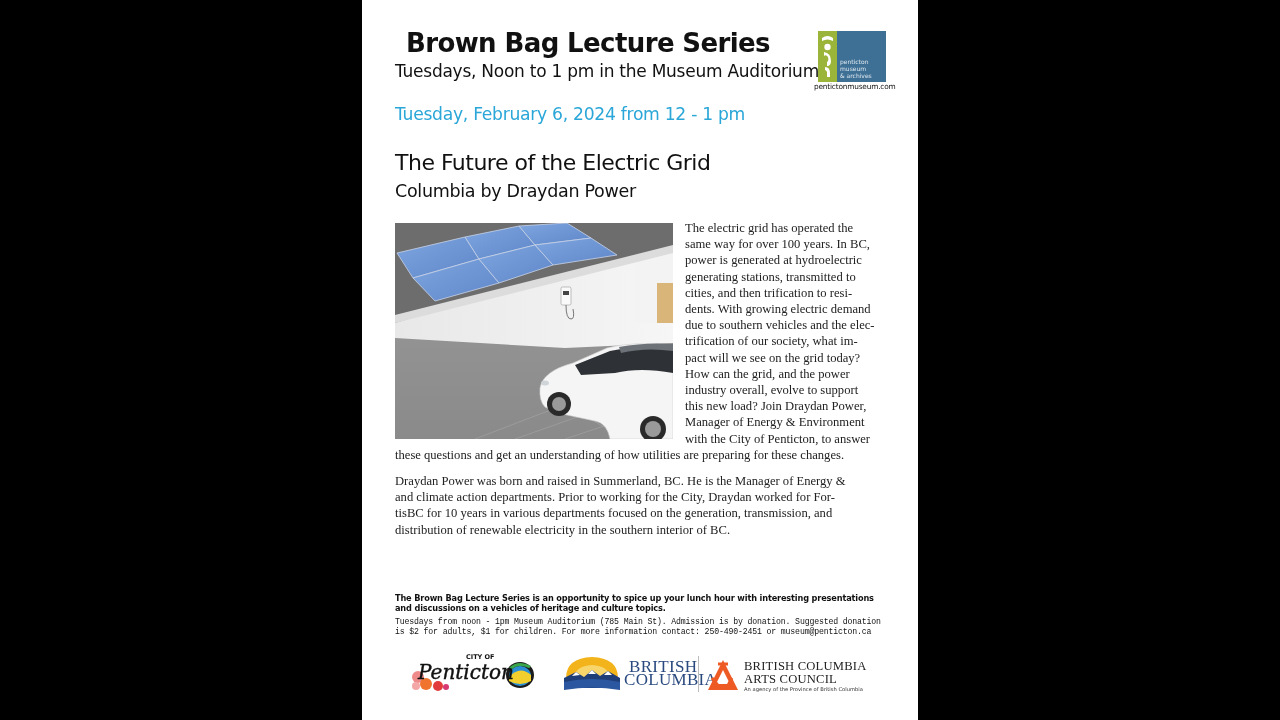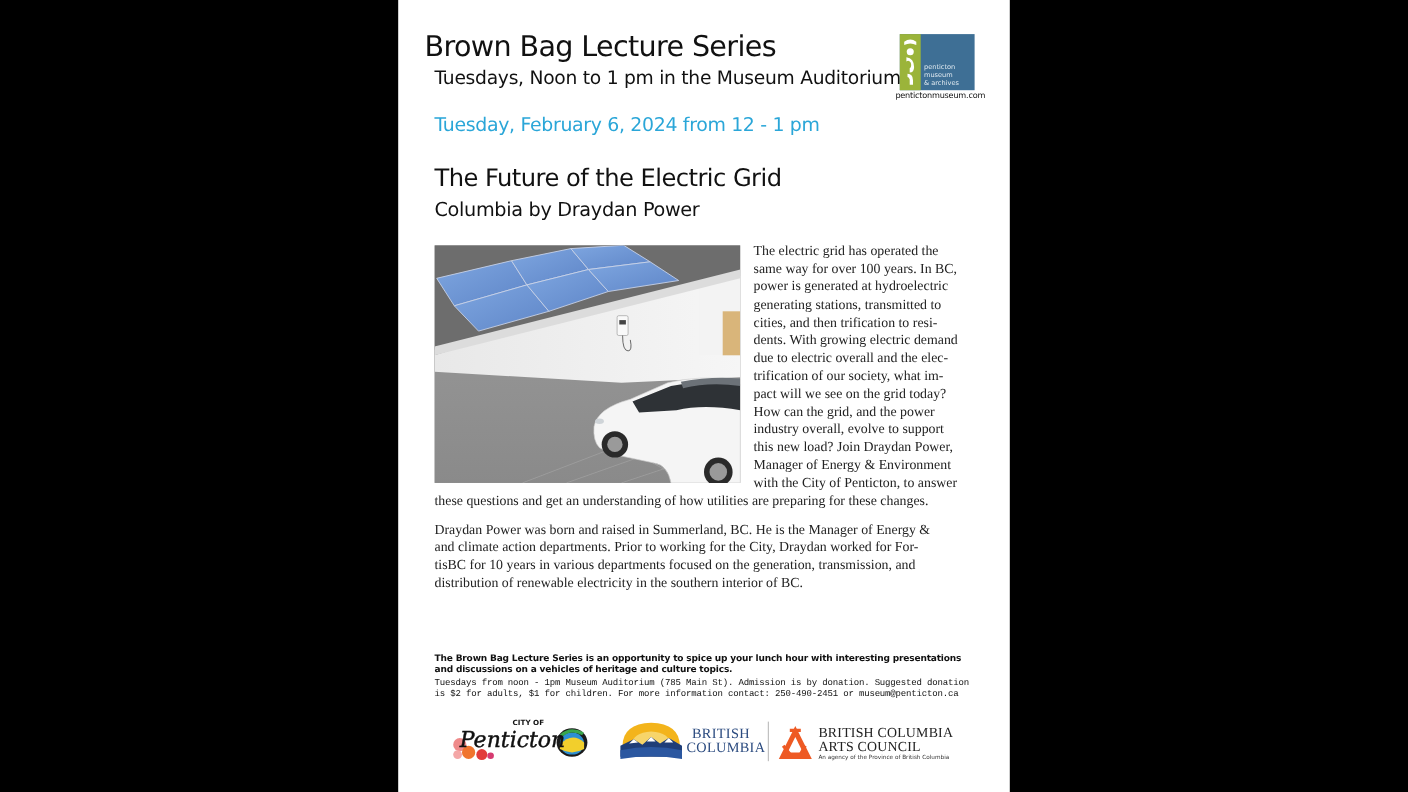--- a/index.html
+++ b/index.html
@@ -5,22 +5,22 @@
     * { margin: 0; padding: 0; box-sizing: border-box; }
     html, body { width: 1280px; height: 720px; background: #000; overflow: hidden; }
     body { position: relative; font-family: "DejaVu Sans", sans-serif; }
 
     .page {
       position: absolute; left: 362px; top: 0; width: 556px; height: 720px;
       background: #fff; overflow: hidden;
     }
 
     .header-title {
-      position: absolute; left: 24px; top: 28px;
-      font-family: "DejaVu Sans", sans-serif; font-size: 26px; font-weight: normal;
+      position: absolute; left: 44px; top: 28px;
+      font-family: "DejaVu Sans", sans-serif; font-size: 26px; font-weight: bold;
       color: #111; letter-spacing: -0.6px; white-space: nowrap;
     }
     .header-sub {
       position: absolute; left: 33px; top: 61px;
       font-size: 17px; color: #111; letter-spacing: -0.25px; white-space: nowrap;
     }
     .date-line {
       position: absolute; left: 33px; top: 104px;
       font-size: 17.2px; color: #2aa6d8; letter-spacing: -0.3px; white-space: nowrap;
     }
@@ -67,21 +67,21 @@
     .f1 { top: 593px; font-weight: bold; }
     .f2 { top: 617px; font-family: Liberation Mono, monospace; }
 
     
     .penticton-logo { position: absolute; left: 46px; top: 651px; width: 128px; height: 42px; }
     .bc-logo { position: absolute; left: 200px; top: 654px; width: 132px; height: 40px; }
     .divider { position: absolute; left: 336px; top: 656px; width: 1px; height: 36px; background: #bbb; }
     .bcac-logo { position: absolute; left: 342px; top: 656px; width: 175px; height: 40px; }
     .bc-wordmark {
       position: absolute; left: 62px; top: 6px; font-family: "Liberation Serif", serif;
-      font-size: 13px; line-height: 13px; color: #2a4a7f; letter-spacing: 0.3px;
+      font-size: 17px; line-height: 13px; color: #2a4a7f; letter-spacing: 0.3px;
     }
     .bcac-wordmark {
       position: absolute; left: 40px; top: 4px; font-family: "Liberation Serif", serif;
       font-size: 12.6px; line-height: 13px; color: #222; letter-spacing: 0.2px; white-space: nowrap;
     }
     .bcac-tag {
       position: absolute; left: 40px; top: 30px; font-size: 5.2px; color: #333; white-space: nowrap;
     }
   </style>
 </head>
@@ -170,21 +170,21 @@
     </svg>
   </div>
 
   <div class="body-text p1-right">
     <div>The electric grid has operated the</div>
     <div>same way for over 100 years. In BC,</div>
     <div>power is generated at hydroelectric</div>
     <div>generating stations, transmitted to</div>
     <div>cities, and then trification to resi-</div>
     <div>dents. With growing electric demand</div>
-    <div>due to electric overall and the elec-</div>
+    <div>due to southern vehicles and the elec-</div>
     <div>trification of our society, what im-</div>
     <div>pact will we see on the grid today?</div>
     <div>How can the grid, and the power</div>
     <div>industry overall, evolve to support</div>
     <div>this new load? Join Draydan Power,</div>
     <div>Manager of Energy &amp; Environment</div>
     <div>with the City of Penticton, to answer</div>
   </div>
   <div class="body-text p1-cont">these questions and get an understanding of how utilities are preparing for these changes.</div>
 

